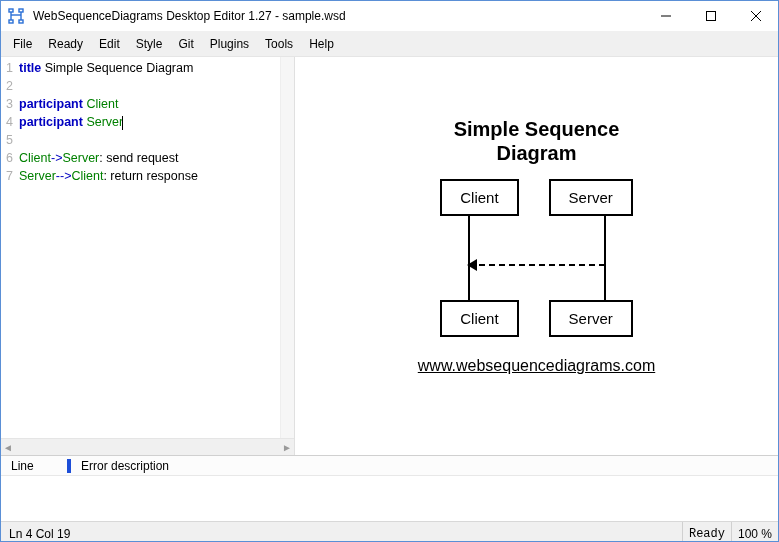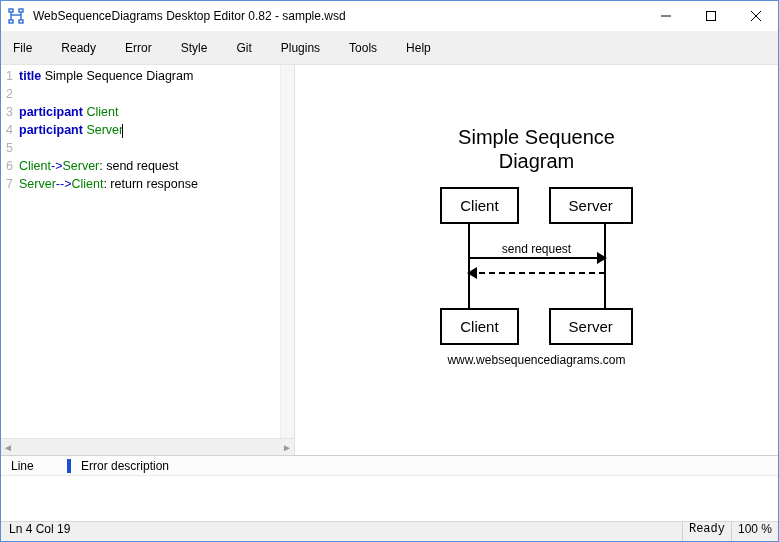--- a/index.html
+++ b/index.html
@@ -3,57 +3,57 @@
 <meta charset="utf-8">
 <style>
   * { box-sizing: border-box; margin: 0; padding: 0; }
   html, body { width: 779px; height: 542px; font-family: "Segoe UI", Tahoma, sans-serif; font-size: 12px; color: #000; background: #fff; overflow: hidden; }
   .window { width: 779px; height: 542px; border: 1px solid #5a8fd6; display: flex; flex-direction: column; background: #fff; }
   .titlebar { height: 30px; display: flex; align-items: center; background: #fff; }
   .titlebar .icon-box { width: 30px; display: flex; align-items: center; justify-content: center; }
   .titlebar .title { flex: 1; font-size: 12px; color: #000; padding-left: 2px; }
   .win-controls { display: flex; height: 100%; }
   .win-btn { width: 45px; display: flex; align-items: center; justify-content: center; cursor: default; }
-  .menubar { height: 34px; background: #f0f0f0; display: flex; align-items: center; padding: 0 4px; gap: 13px; border-bottom: 1px solid #e5e5e5; }
+  .menubar { height: 26px; background: #f0f0f0; display: flex; align-items: center; padding: 0 4px; gap: 0; border-bottom: 1px solid #e5e5e5; }
   .menu-item { padding: 2px 8px; font-size: 12px; cursor: default; }
   .content { flex: 1; display: flex; min-height: 0; }
   .editor-pane { width: 294px; display: flex; flex-direction: column; border-right: 1px solid #e0e0e0; }
   .editor-body { flex: 1; display: flex; font-family: "Segoe UI", Tahoma, sans-serif; font-size: 12.5px; overflow: hidden; position: relative; }
   .gutter { width: 14px; background: #fff; color: #b0b0b0; text-align: right; padding: 2px 2px 0 0; line-height: 18px; user-select: none; }
   .code { flex: 1; padding: 2px 4px 0 4px; line-height: 18px; white-space: pre; position: relative; }
   .code-line { height: 18px; }
   .kw { color: #0000c0; font-weight: bold; }
   .ident { color: #008000; }
   .op { color: #0000c0; }
   .plain { color: #000; }
   .caret { display:inline-block; width:1px; height:14px; background:#000; vertical-align:middle; margin-left:-1px; }
   .fold-strip { position:absolute; right:0; top:0; bottom:0; width:14px; background:#f6f6f6; border-left:1px solid #eee;}
   .hscroll { height: 17px; background: #f0f0f0; border-top: 1px solid #e5e5e5; display:flex; align-items:center; justify-content:space-between; padding:0 2px;}
   .hscroll .arrow { color:#999; font-size:10px; }
   .preview-pane { flex: 1; background: #fff; display:flex; align-items:flex-start; justify-content:center; padding-top:60px; }
   .diagram { width: 280px; font-family: Arial, Helvetica, sans-serif; text-align:center; }
-  .diagram-title { font-size: 20px; font-weight: normal; line-height: 1.2; margin-bottom: 14px; }
+  .diagram-title { font-size: 20px; font-weight: bold; line-height: 1.2; margin-bottom: 14px; }
   .boxes { display:flex; justify-content:center; gap:30px; }
   .pbox { border:2px solid #000; padding:8px 18px; font-size:15px; background:#fff; }
   .lifelines { position:relative; height:84px; margin:0 auto; width:210px; }
   .lifeline { position:absolute; top:0; bottom:0; width:2px; background:#000; }
   .ll-left { left:36px; }
   .ll-right { right:36px; }
   .msg { position:absolute; left:37px; right:37px; }
   .msg-label { font-size:12px; margin-bottom:1px; text-align:center;}
   .msg-line { position:relative; height:2px; background:#000; }
   .msg-line.dashed { background:none; border-top:2px dashed #000; height:0; }
   .arrow-r { position:absolute; right:-2px; top:-5px; width:0;height:0;border-top:6px solid transparent;border-bottom:6px solid transparent;border-left:10px solid #000;}
   .arrow-l { position:absolute; left:-2px; top:-7px; width:0;height:0;border-top:6px solid transparent;border-bottom:6px solid transparent;border-right:10px solid #000;}
-  .watermark { font-size:12px; margin-top:8px; }
+  .watermark { font-size:16px; margin-top:20px;text-decoration:underline; }
   .errors-pane { height:66px; border-top:1px solid #d0d0d0; background:#fff; }
   .errors-header { display:flex; height:20px; align-items:center; font-size:12px; border-bottom:1px solid #e8e8e8; background:#fcfcfc;}
   .errors-header .col-line { width:70px; padding-left:10px; border-right:4px solid #1d4ed8; }
   .errors-header .col-desc { padding-left:10px; }
-  .statusbar { height:20px; background:#f0f0f0; border-top:1px solid #d8d8d8; display:flex; align-items:flex-start; font-size:12px; }
+  .statusbar { height:20px; background:#f0f0f0; border-top:1px solid #d8d8d8; display:flex; align-items:flex-end; font-size:12px; }
   .statusbar .pos { padding-left:8px; flex:1; }
   .statusbar .sep { width:1px; height:100%; background:#d0d0d0; }
   .statusbar .ready { padding:0 6px;font-family:Liberation Mono, monospace; }
   .statusbar .zoom { padding:0 6px; }
 </style>
 </head>
 <body>
 
 <div class="window">
 
@@ -62,21 +62,21 @@
       <svg width="16" height="16" viewBox="0 0 16 16">
         <rect x="1" y="1" width="4" height="3" fill="none" stroke="#2a6fd6" stroke-width="1.4"></rect>
         <rect x="11" y="1" width="4" height="3" fill="none" stroke="#2a6fd6" stroke-width="1.4"></rect>
         <rect x="1" y="12" width="4" height="3" fill="none" stroke="#2a6fd6" stroke-width="1.4"></rect>
         <rect x="11" y="12" width="4" height="3" fill="none" stroke="#2a6fd6" stroke-width="1.4"></rect>
         <line x1="3" y1="4" x2="3" y2="12" stroke="#2a6fd6" stroke-width="1.4"></line>
         <line x1="13" y1="4" x2="13" y2="12" stroke="#2a6fd6" stroke-width="1.4"></line>
         <line x1="3" y1="7" x2="13" y2="7" stroke="#2a6fd6" stroke-width="1.4"></line>
       </svg>
     </div>
-    <div class="title">WebSequenceDiagrams Desktop Editor 0.82 - sample.wsd</div>
+    <div class="title">WebSequenceDiagrams Desktop Editor 1.27 - sample.wsd</div>
     <div class="win-controls">
       <div class="win-btn">
         <svg width="10" height="10">
             <line x1="0" y1="5" x2="10" y2="5" stroke="#000" stroke-width="1"></line>
           </svg>
       </div>
       <div class="win-btn">
         <svg width="10" height="10">
             <rect x="0.5" y="0.5" width="9" height="9" fill="none" stroke="#000" stroke-width="1"></rect>
           </svg>
@@ -86,21 +86,21 @@
             <line x1="0" y1="0" x2="10" y2="10" stroke="#000" stroke-width="1"></line>
             <line x1="10" y1="0" x2="0" y2="10" stroke="#000" stroke-width="1"></line>
           </svg>
       </div>
     </div>
   </div>
 
   <div class="menubar">
     <div class="menu-item">File</div>
     <div class="menu-item">Ready</div>
-    <div class="menu-item">Error</div>
+    <div class="menu-item">Edit</div>
     <div class="menu-item">Style</div>
     <div class="menu-item">Git</div>
     <div class="menu-item">Plugins</div>
     <div class="menu-item">Tools</div>
     <div class="menu-item">Help</div>
   </div>
 
   <div class="content">
 
     <div class="editor-pane">
@@ -129,26 +129,20 @@
           <span>Simple Sequence</span><br>
           <span>Diagram</span>
         </div>
         <div class="boxes">
           <div class="pbox">Client</div>
           <div class="pbox">Server</div>
         </div>
         <div class="lifelines">
           <div class="lifeline ll-left"></div>
           <div class="lifeline ll-right"></div>
-          <div class="msg" style="top:18px;">
-            <div class="msg-label">send request</div>
-            <div class="msg-line">
-                <div class="arrow-r"></div>
-              </div>
-          </div>
           <div class="msg" style="top:48px;">
             <div class="msg-line dashed">
                 <div class="arrow-l"></div>
               </div>
           </div>
         </div>
         <div class="boxes">
           <div class="pbox">Client</div>
           <div class="pbox">Server</div>
         </div>

